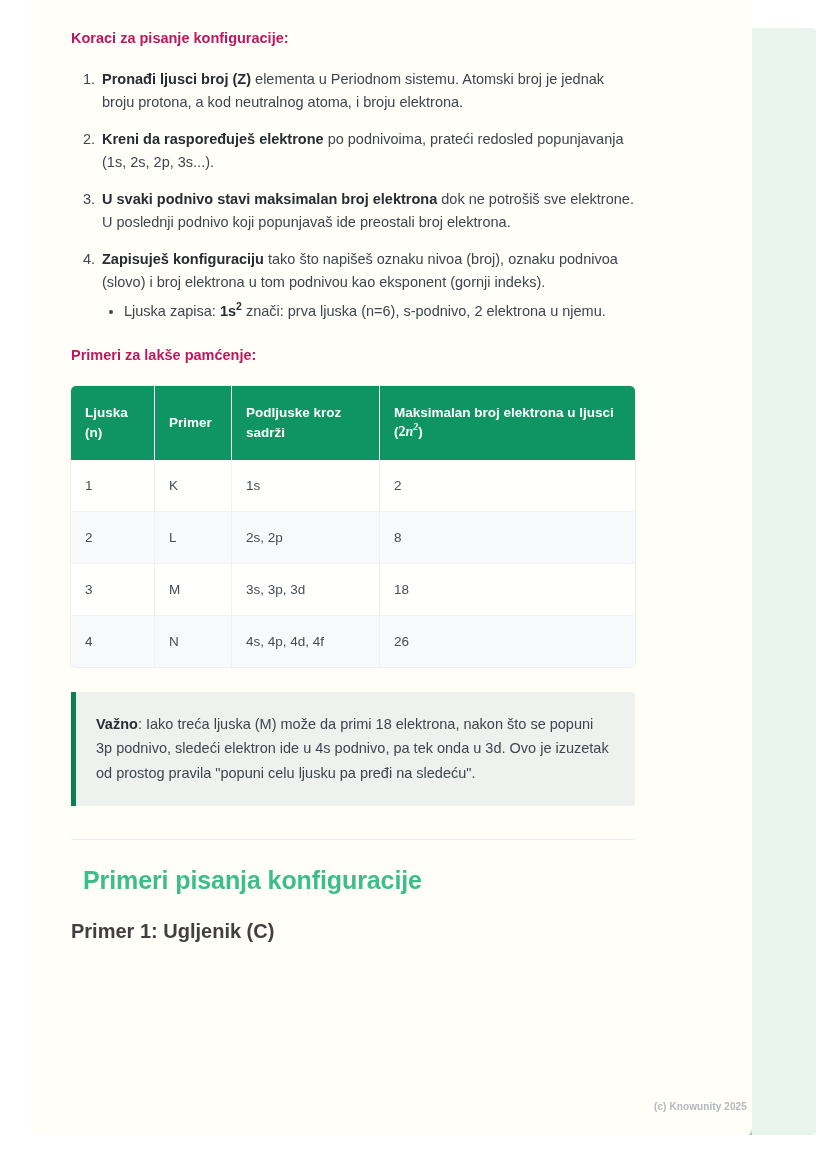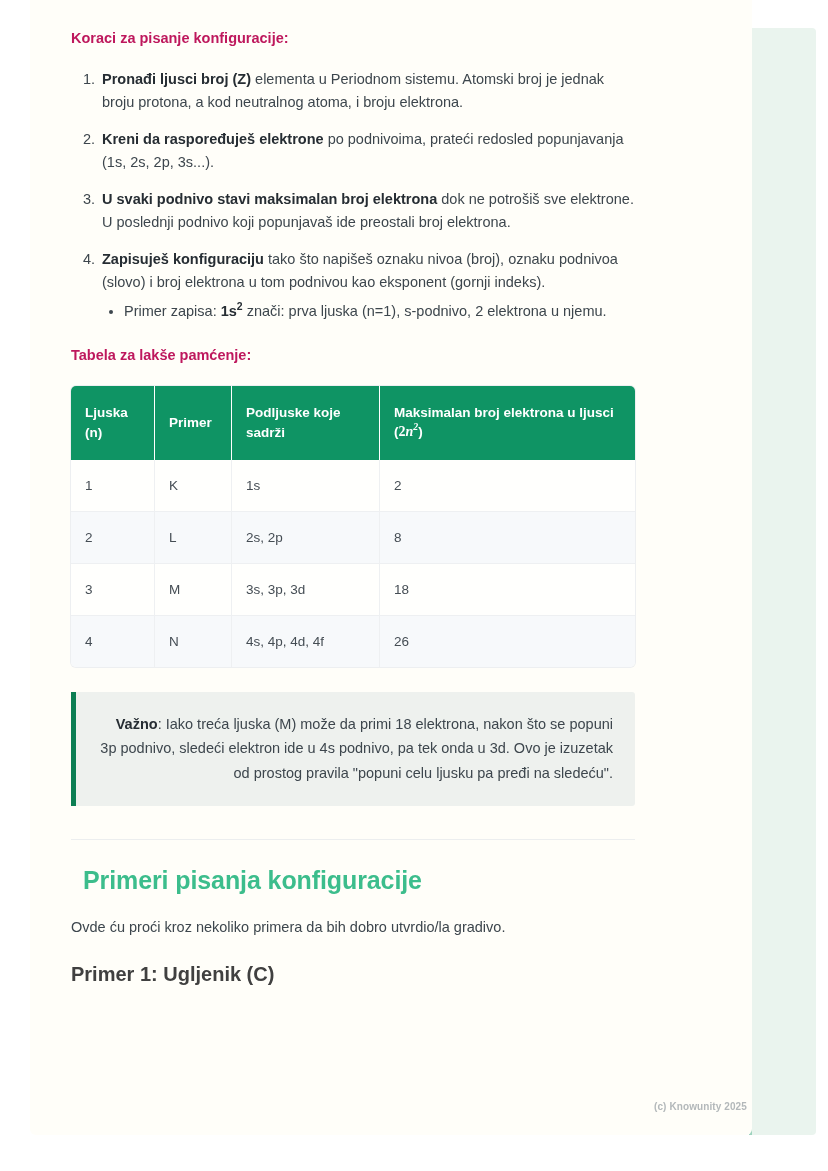--- a/index.html
+++ b/index.html
@@ -135,21 +135,20 @@
   
   .callout {
     margin: 25px 0 0 0;
     background: #eef1ee;
     border-left: 5px solid #0c7e53;
     padding: 20px 22px 20px 20px;
     font-size: 14.5px;
     color: #3d464d;
     line-height: 1.7;
     border-radius: 0 3px 3px 0;
-    text-align: right;
   }
 
   hr.rule {
     border: none;
     border-top: 1px solid #eceeef;
     margin: 33px 0 0 0;
   }
 
   h2.section {
     color: #3cbd8c;
@@ -192,40 +191,40 @@
       </li>
       <li>
         <b>Kreni da raspoređuješ elektrone</b><span> po podnivoima, prateći redosled popunjavanja (1s, 2s, 2p, 3s...).</span>
       </li>
       <li>
         <b>U svaki podnivo stavi maksimalan broj elektrona</b><span> dok ne potrošiš sve elektrone. U poslednji podnivo koji popunjavaš ide preostali broj elektrona.</span>
       </li>
       <li>
         <b>Zapisuješ konfiguraciju</b><span> tako što napišeš oznaku nivoa (broj), oznaku podnivoa (slovo) i broj elektrona u tom podnivou kao eksponent (gornji indeks).</span>
         <ul class="sub">
-          <li><span>Primer zapisa: </span><b><span>1s</span><sup>2</sup></b><span> znači: prva ljuska (n=1), s-podnivo, 2 elektrona u njemu.</span></li>
+          <li><span>Ljuska zapisa: </span><b><span>1s</span><sup>2</sup></b><span> znači: prva ljuska (n=6), s-podnivo, 2 elektrona u njemu.</span></li>
         </ul>
       </li>
     </ol>
 
-    <p class="lead" style="margin-bottom:0;">Tabela za lakše pamćenje:</p>
+    <p class="lead" style="margin-bottom:0;">Primeri za lakše pamćenje:</p>
 
     <div class="tbl-wrap">
       <table class="shells">
         <colgroup>
             <col class="c1">
             <col class="c2">
             <col class="c3">
             <col class="c4">
           </colgroup>
         <thead>
           <tr>
             <th>Ljuska (n)</th>
             <th>Primer</th>
-            <th>Podljuske koje sadrži</th>
+            <th>Podljuske kroz sadrži</th>
             <th><span>Maksimalan broj elektrona u ljusci (</span><span class="math"><span class="num">2</span><span>n</span><sup>2</sup></span><span>)</span></th>
           </tr>
         </thead>
         <tbody>
           <tr>
             <td>1</td>
             <td>K</td>
             <td>1s</td>
             <td>2</td>
           </tr>
@@ -252,20 +251,19 @@
     </div>
 
     <div class="callout">
       <b>Važno</b><span>: Iako treća ljuska (M) može da primi 18 elektrona, nakon što se popuni 3p podnivo, sledeći elektron ide u 4s podnivo, pa tek onda u 3d. Ovo je izuzetak od prostog pravila "popuni celu ljusku pa pređi na sledeću".</span>
     </div>
 
     <hr class="rule">
 
     <h2 class="section">Primeri pisanja konfiguracije</h2>
 
-    <p class="intro">Ovde ću proći kroz nekoliko primera da bih dobro utvrdio/la gradivo.</p>
 
     <p class="example-title">Primer 1: Ugljenik (C)</p>
 
   </div>
 </div>
 
 <div id="watermark">(c) Knowunity 2025</div>
 
 </body></html>

